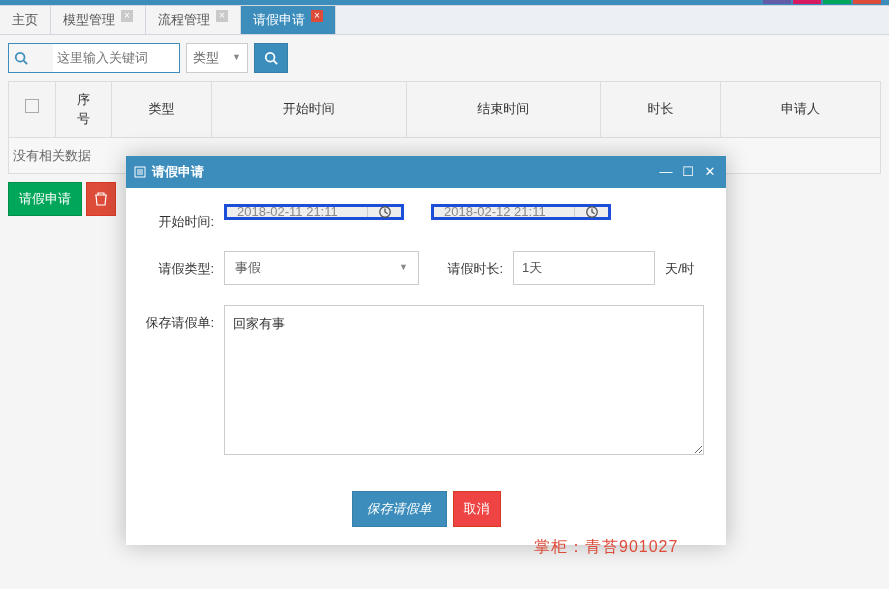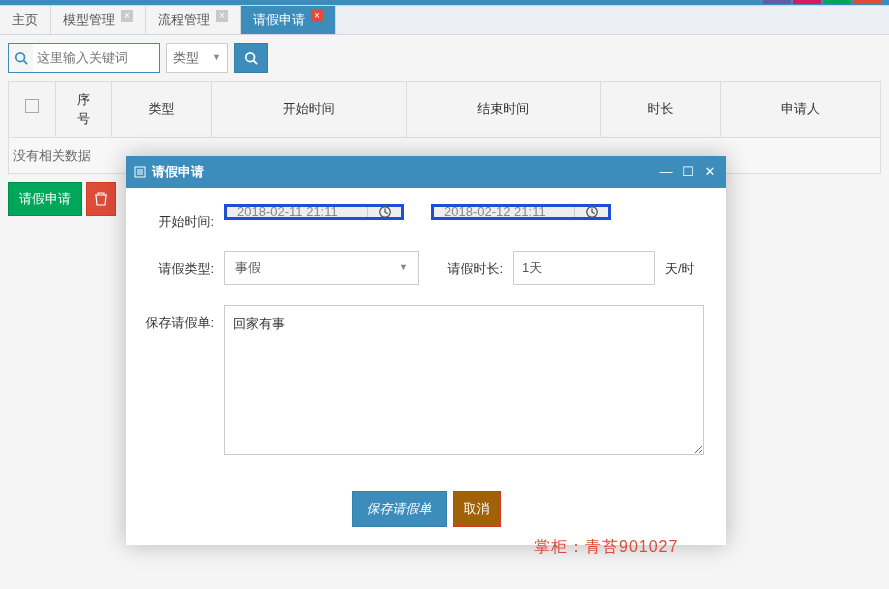--- a/index.html
+++ b/index.html
@@ -8,21 +8,21 @@
 .topbar .colorchips{position:absolute;right:8px;top:0;display:flex;}
 .topbar .chip{width:28px;height:4px;margin-left:2px;}
 .tabs{display:flex;background:#ecf0f5;border-bottom:1px solid #d2d6de;}
 .tab{padding:4px 12px 4px 12px;display:flex;gap:6px;border-right:1px solid #d2d6de;background:#f4f4f4;color:#555;cursor:pointer;font-size:13px;}
 .tab.active{background:#3c8dbc;color:#fff;}
 .tab .close{width:12px;height:12px;background:#c9c9c9;color:#fff;font-size:10px;line-height:12px;text-align:center;}
 .tab.active .close{background:#dd4b39;}
 .toolbar{padding:8px;display:flex;gap:6px;align-items:center;}
 .search-group{display:flex;border:1px solid #3c8dbc;height:30px;}
 .search-icon{width:24px;display:flex;align-items:center;justify-content:center;color:#3c8dbc;}
-.search-input{border:0;width:126px;padding:0 4px;font-size:13px;outline:none;}
+.search-input{border:0;width:126px;padding:0 4px;font-size:13px;outline:none;margin-left:20px;}
 .select{height:30px;border:1px solid #ccc;background:#fff;width:62px;display:flex;align-items:center;justify-content:space-between;padding:0 6px;color:#666;}
 .caret{font-size:9px;color:#888;}
 .btn{height:30px;min-width:30px;border:1px solid #ccc;background:#fff;display:flex;align-items:center;justify-content:center;cursor:pointer;}
 .btn-blue{background:#3c8dbc;color:#fff;border-color:#367fa9;width:34px;}
 .table{width:calc(100% - 16px);margin:0 8px;border-collapse:collapse;background:#f7f7f7;}
 .table th{border:1px solid #ddd;padding:8px 16px;background:#f4f4f4;font-weight:normal;color:#333;text-align:center;font-size:13px;}
 .table td{border:1px solid #ddd;padding:8px 4px;text-align:left;color:#666;}
 .checkbox{width:14px;height:14px;border:1px solid #aaa;display:inline-block;}
 .table .chk-col{width:36px;}
 .table .seq-col{width:56px;}
@@ -41,21 +41,21 @@
 .input-dt{display:flex;border:3px solid #1d4ed8;height:16px;background:#eee;}
 .input-dt input{border:0;background:#eee;padding:0 10px;width:140px;color:#888;font-size:13px;outline:none;}
 .input-dt .clk{width:34px;display:flex;align-items:center;justify-content:center;border-left:1px solid #ccc;color:#555;}
 .half{flex:1;display:flex;gap:10px;}
 .sel{height:34px;border:1px solid #ccc;background:#fff;display:flex;align-items:center;justify-content:space-between;padding:0 10px;width:195px;color:#555;}
 .inp{height:34px;border:1px solid #ccc;padding:0 8px;width:142px;font-size:13px;outline:none;color:#555;}
 .unit{padding-top:8px;color:#333;font-size:13px;}
 .ta{border:1px solid #ccc;width:480px;height:150px;padding:8px;resize:both;font-size:13px;color:#333;outline:none;}
 .dlg-footer{display:flex;justify-content:center;gap:6px;padding:0 0 18px;}
 .btn-save{background:#3c8dbc;border:1px solid #367fa9;color:#fff;padding:7px 14px;cursor:pointer;font-style:italic;}
-.btn-cancel{background:#a16207;border:1px solid #d73925;color:#fff;padding:7px 10px;cursor:pointer;}
+.btn-cancel{background:#ef4444;border:1px solid #d73925;color:#fff;padding:7px 10px;cursor:pointer;}
 .watermark{position:absolute;left:534px;top:535px;color:#dd4b39;font-size:16px;letter-spacing:1px;}
 svg{display:block;}
 </style>
 </head>
 <body>
 
 <div class="topbar">
   <div class="colorchips">
     <div class="chip" style="background:#605ca8"></div>
     <div class="chip" style="background:#d81b60"></div>

